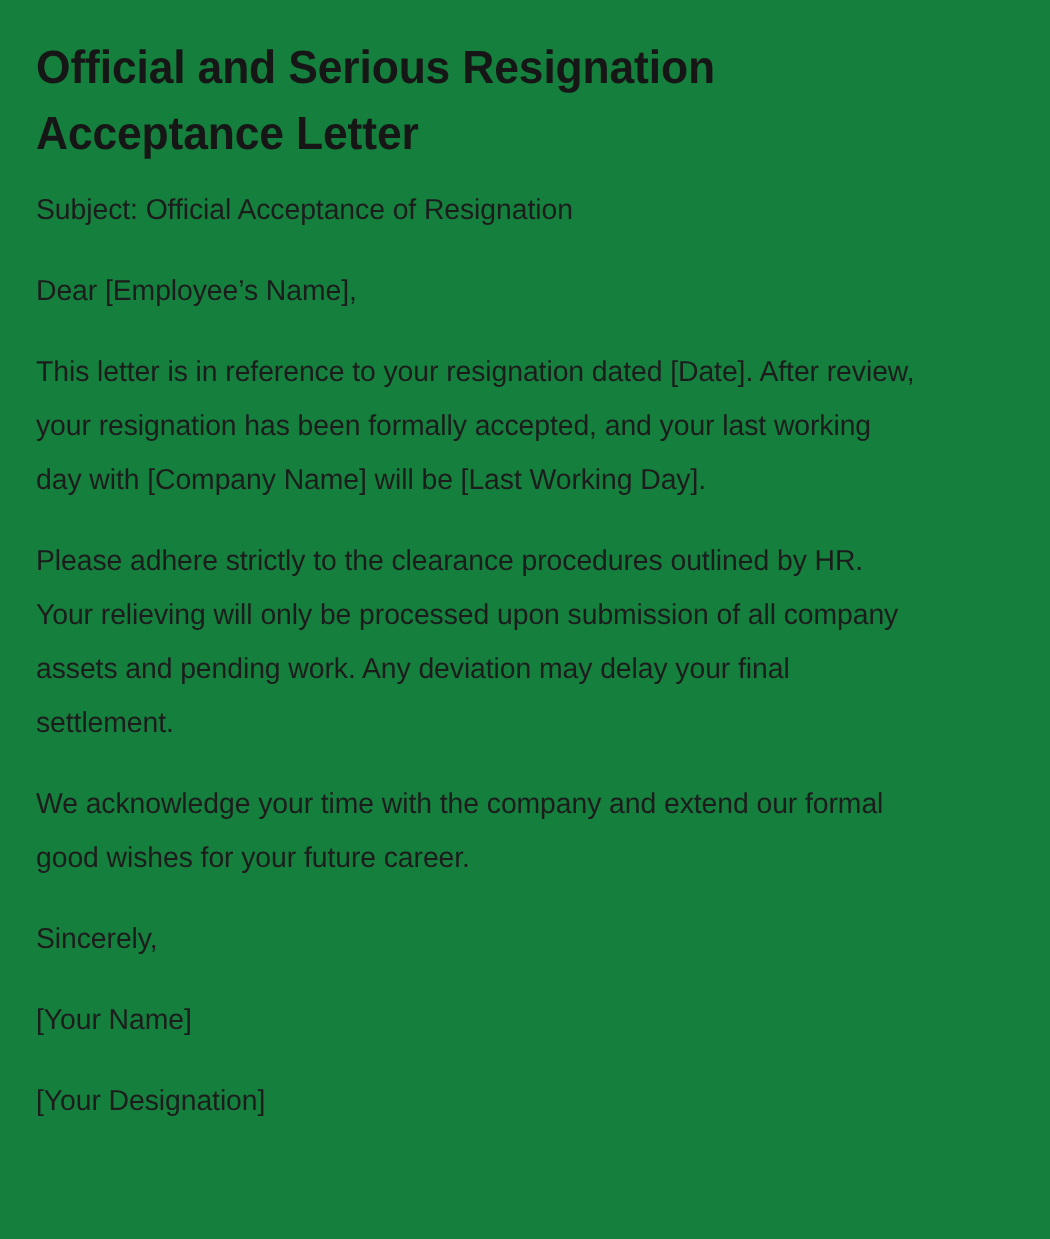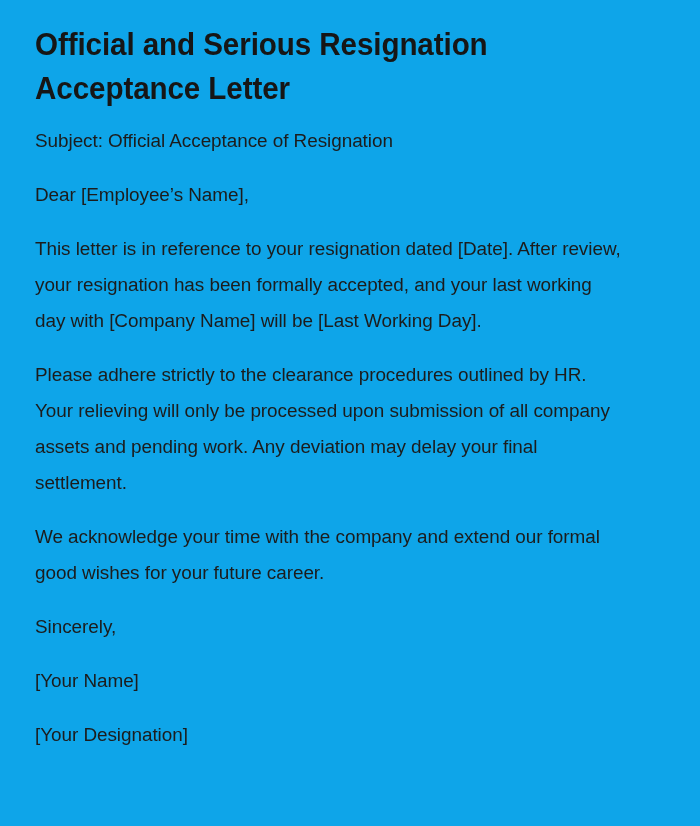--- a/index.html
+++ b/index.html
@@ -12,22 +12,22 @@
     height: 826px;
     font-family: "Liberation Sans", "DejaVu Sans", sans-serif;
     color: #1a1a1a;
     -webkit-font-smoothing: antialiased;
     overflow: hidden;
   }
   .page {
     box-sizing: border-box;
     width: 700px;
     height: 826px;
-    padding: 0 0 0 35px;
-    background: #0ea5e9;
+    padding: 0 0 0 24px;
+    background: #15803d;
   }
   .content {
     width: 600px;
     padding-top: 23px;
   }
   .doc-title {
     font-family: "Liberation Sans Narrow", "Liberation Sans", "DejaVu Sans Condensed", sans-serif;
     font-size: 31px;
     font-weight: 700;
     line-height: 44px;

